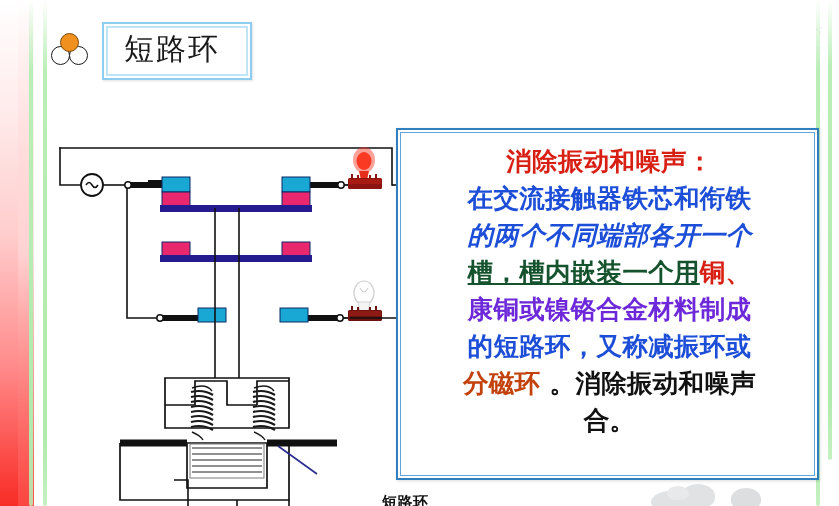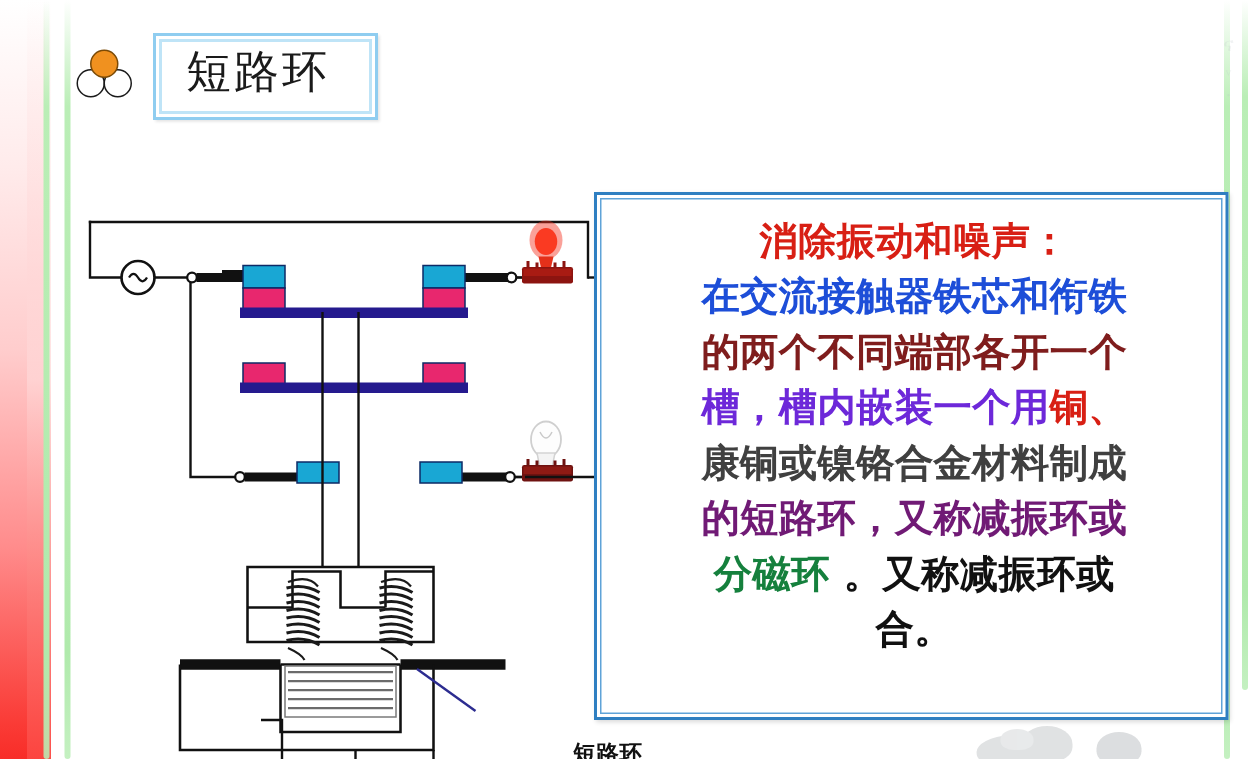--- a/index.html
+++ b/index.html
@@ -341,24 +341,24 @@
 
     <div class="lbl-sr">短路环</div>
   </div>
 
   <div id="text-panel">
     <div id="text-panel-inner">
       <div id="panel-body">
         <div class="red">消除振动和噪声：</div>
         <div id="panel-lines">
             <div><span style="color: #1d4ed8;">在交流接触器铁芯和衔铁</span></div>
-            <div><span style="color: #7f1d1d;">的两个不同端部各开一个</span></div>
-            <div><span style="color: #6d28d9;">槽，槽内嵌装一个用</span><span style="color: rgb(216, 31, 20);">铜、</span></div>
-            <div><span style="color: #404040;">康铜或镍铬合金材料制成</span></div>
-            <div><span style="color: #701a75;">的短路环，又称减振环或</span></div>
-            <div><span style="color: #15803d; margin-top: 48px;">分磁环</span><span style="color: rgb(17, 17, 17);"> 。又称减振环或</span></div>
+            <div><span style="color: #1d4ed8; font-style: italic;">的两个不同端部各开一个</span></div>
+            <div><span style="color: #14532d; text-decoration: underline;">槽，槽内嵌装一个用</span><span style="color: rgb(216, 31, 20);">铜、</span></div>
+            <div><span style="color: #6d28d9;">康铜或镍铬合金材料制成</span></div>
+            <div><span style="color: #1d4ed8;">的短路环，又称减振环或</span></div>
+            <div><span style="color: #c2410c; margin-top: 48px;">分磁环</span><span style="color: rgb(17, 17, 17);"> 。消除振动和噪声</span></div>
             <div><span style="color: rgb(17, 17, 17);">合。</span></div>
           </div>
       </div>
     </div>
   </div>
 
 </div>
 
 </body></html>

